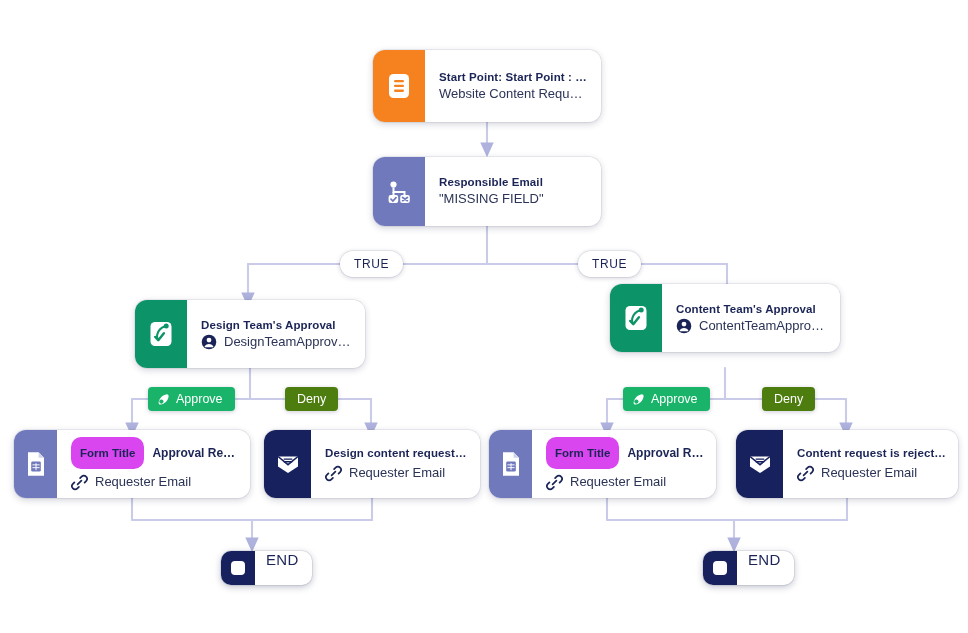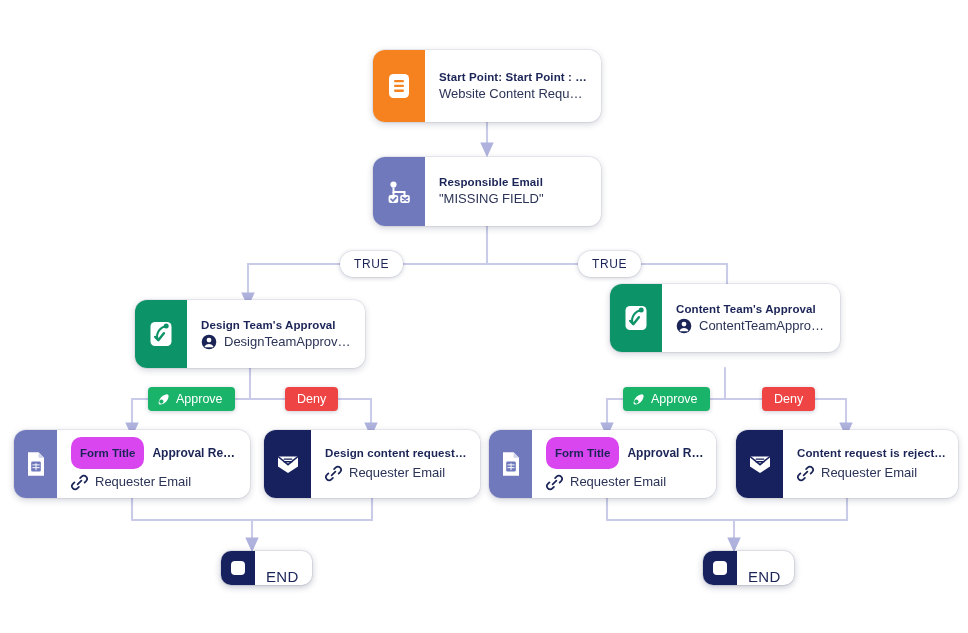--- a/index.html
+++ b/index.html
@@ -91,21 +91,21 @@
   #n-mail-l .ibox { width: 47px; }
   #n-form-r { left: 489px; top: 430px; width: 227px; height: 68px; }
   #n-form-r .ibox { width: 43px; }
   #n-mail-r { left: 736px; top: 430px; width: 222px; height: 68px; }
   #n-mail-r .ibox { width: 47px; }
 
   
   .endnode {
     position: absolute;
     display: flex;
-    align-items: flex-end;
+    align-items: flex-start;
     height: 34px;
     border-radius: 10px;
     background: #ffffff;
     box-shadow: 0 2px 7px rgba(25,32,72,0.28), 0 0 0 0.7px rgba(40,50,95,0.12);
     overflow: hidden;
   }
   .endnode .stopbox {
     width: 34px; height: 34px;
     background: #17215e;
     display: flex; align-items: center; justify-content: center;
@@ -132,21 +132,21 @@
     gap: 5px;
     height: 24px;
     padding: 0 12px;
     border-radius: 4px;
     font-size: 12.5px;
     color: #ffffff;
     white-space: nowrap;
     box-shadow: 0 1px 4px rgba(25,32,72,0.22);
   }
   .pill.approve { background: #19b46a; padding-left: 8px; }
-  .pill.deny    { background: #ef4444; }
+  .pill.deny    { background: #4d7c0f; }
   .pill.bool {
     background: #ffffff;
     color: #1b2456;
     font-size: 12px;
     letter-spacing: .6px;
     height: 26px;
     border-radius: 13px;
     padding: 0 14px;
     box-shadow: 0 1px 5px rgba(25,32,72,0.22), 0 0 0 .7px rgba(40,50,95,0.10);
   }

